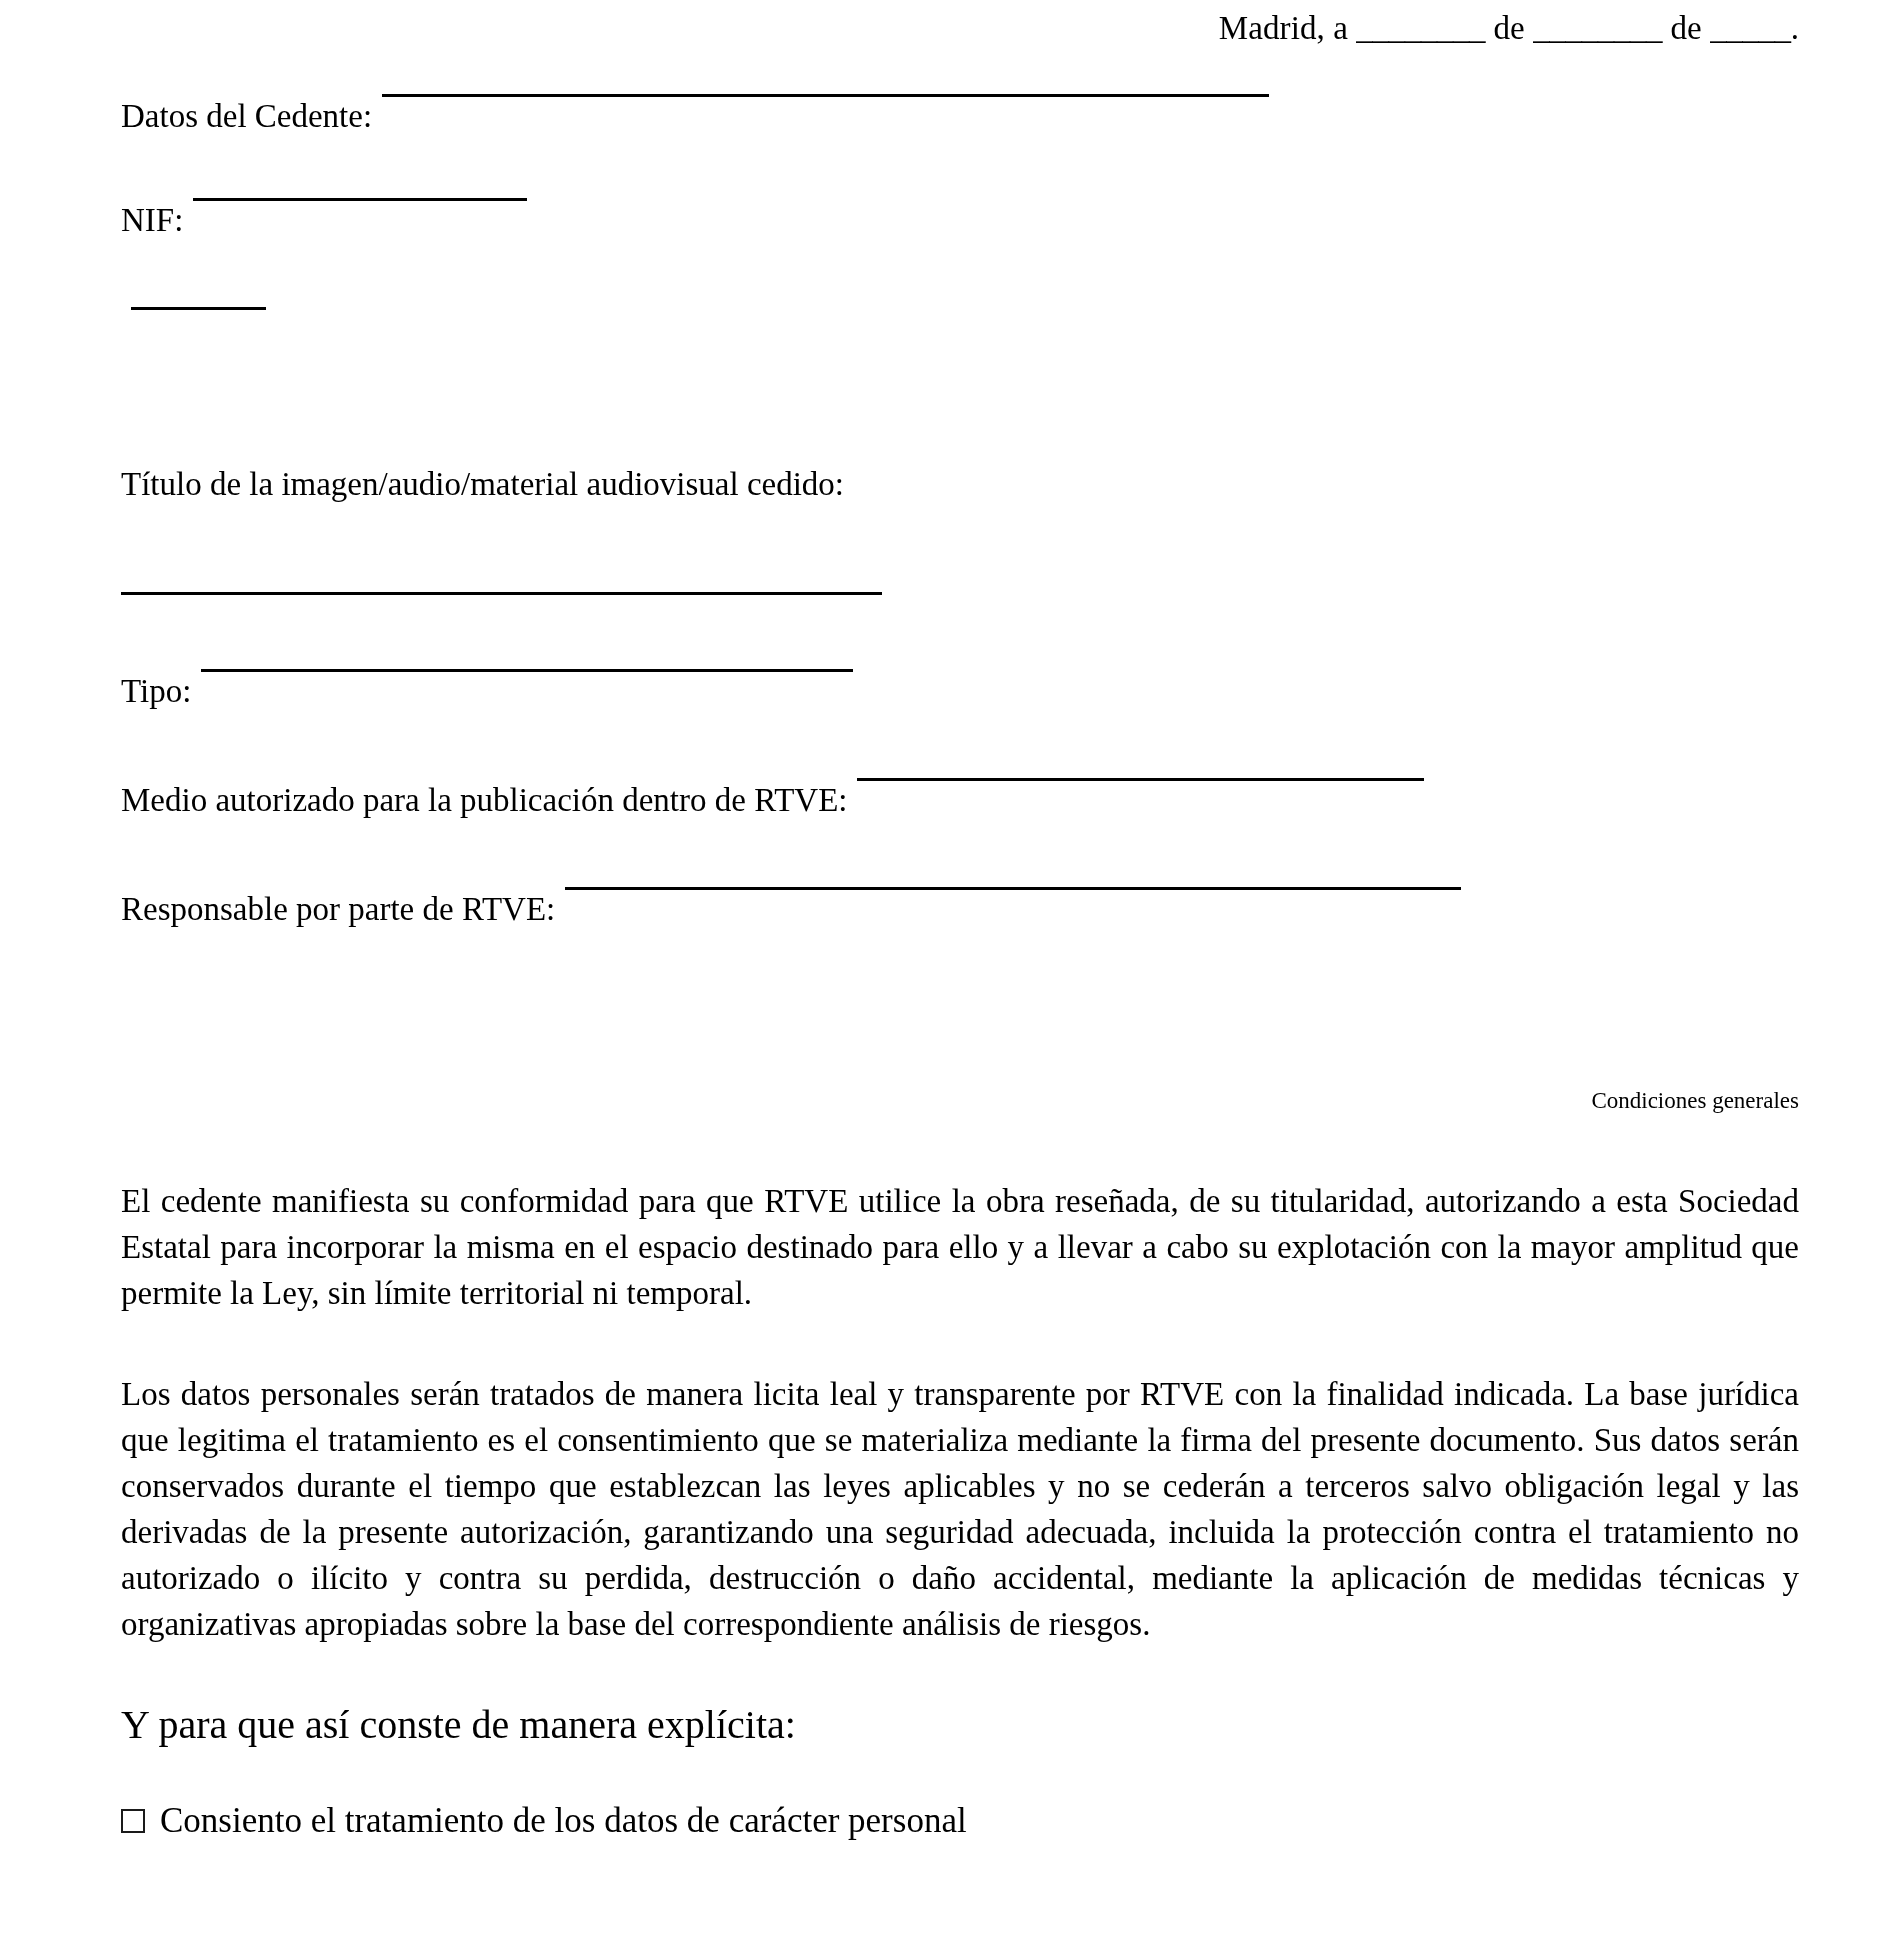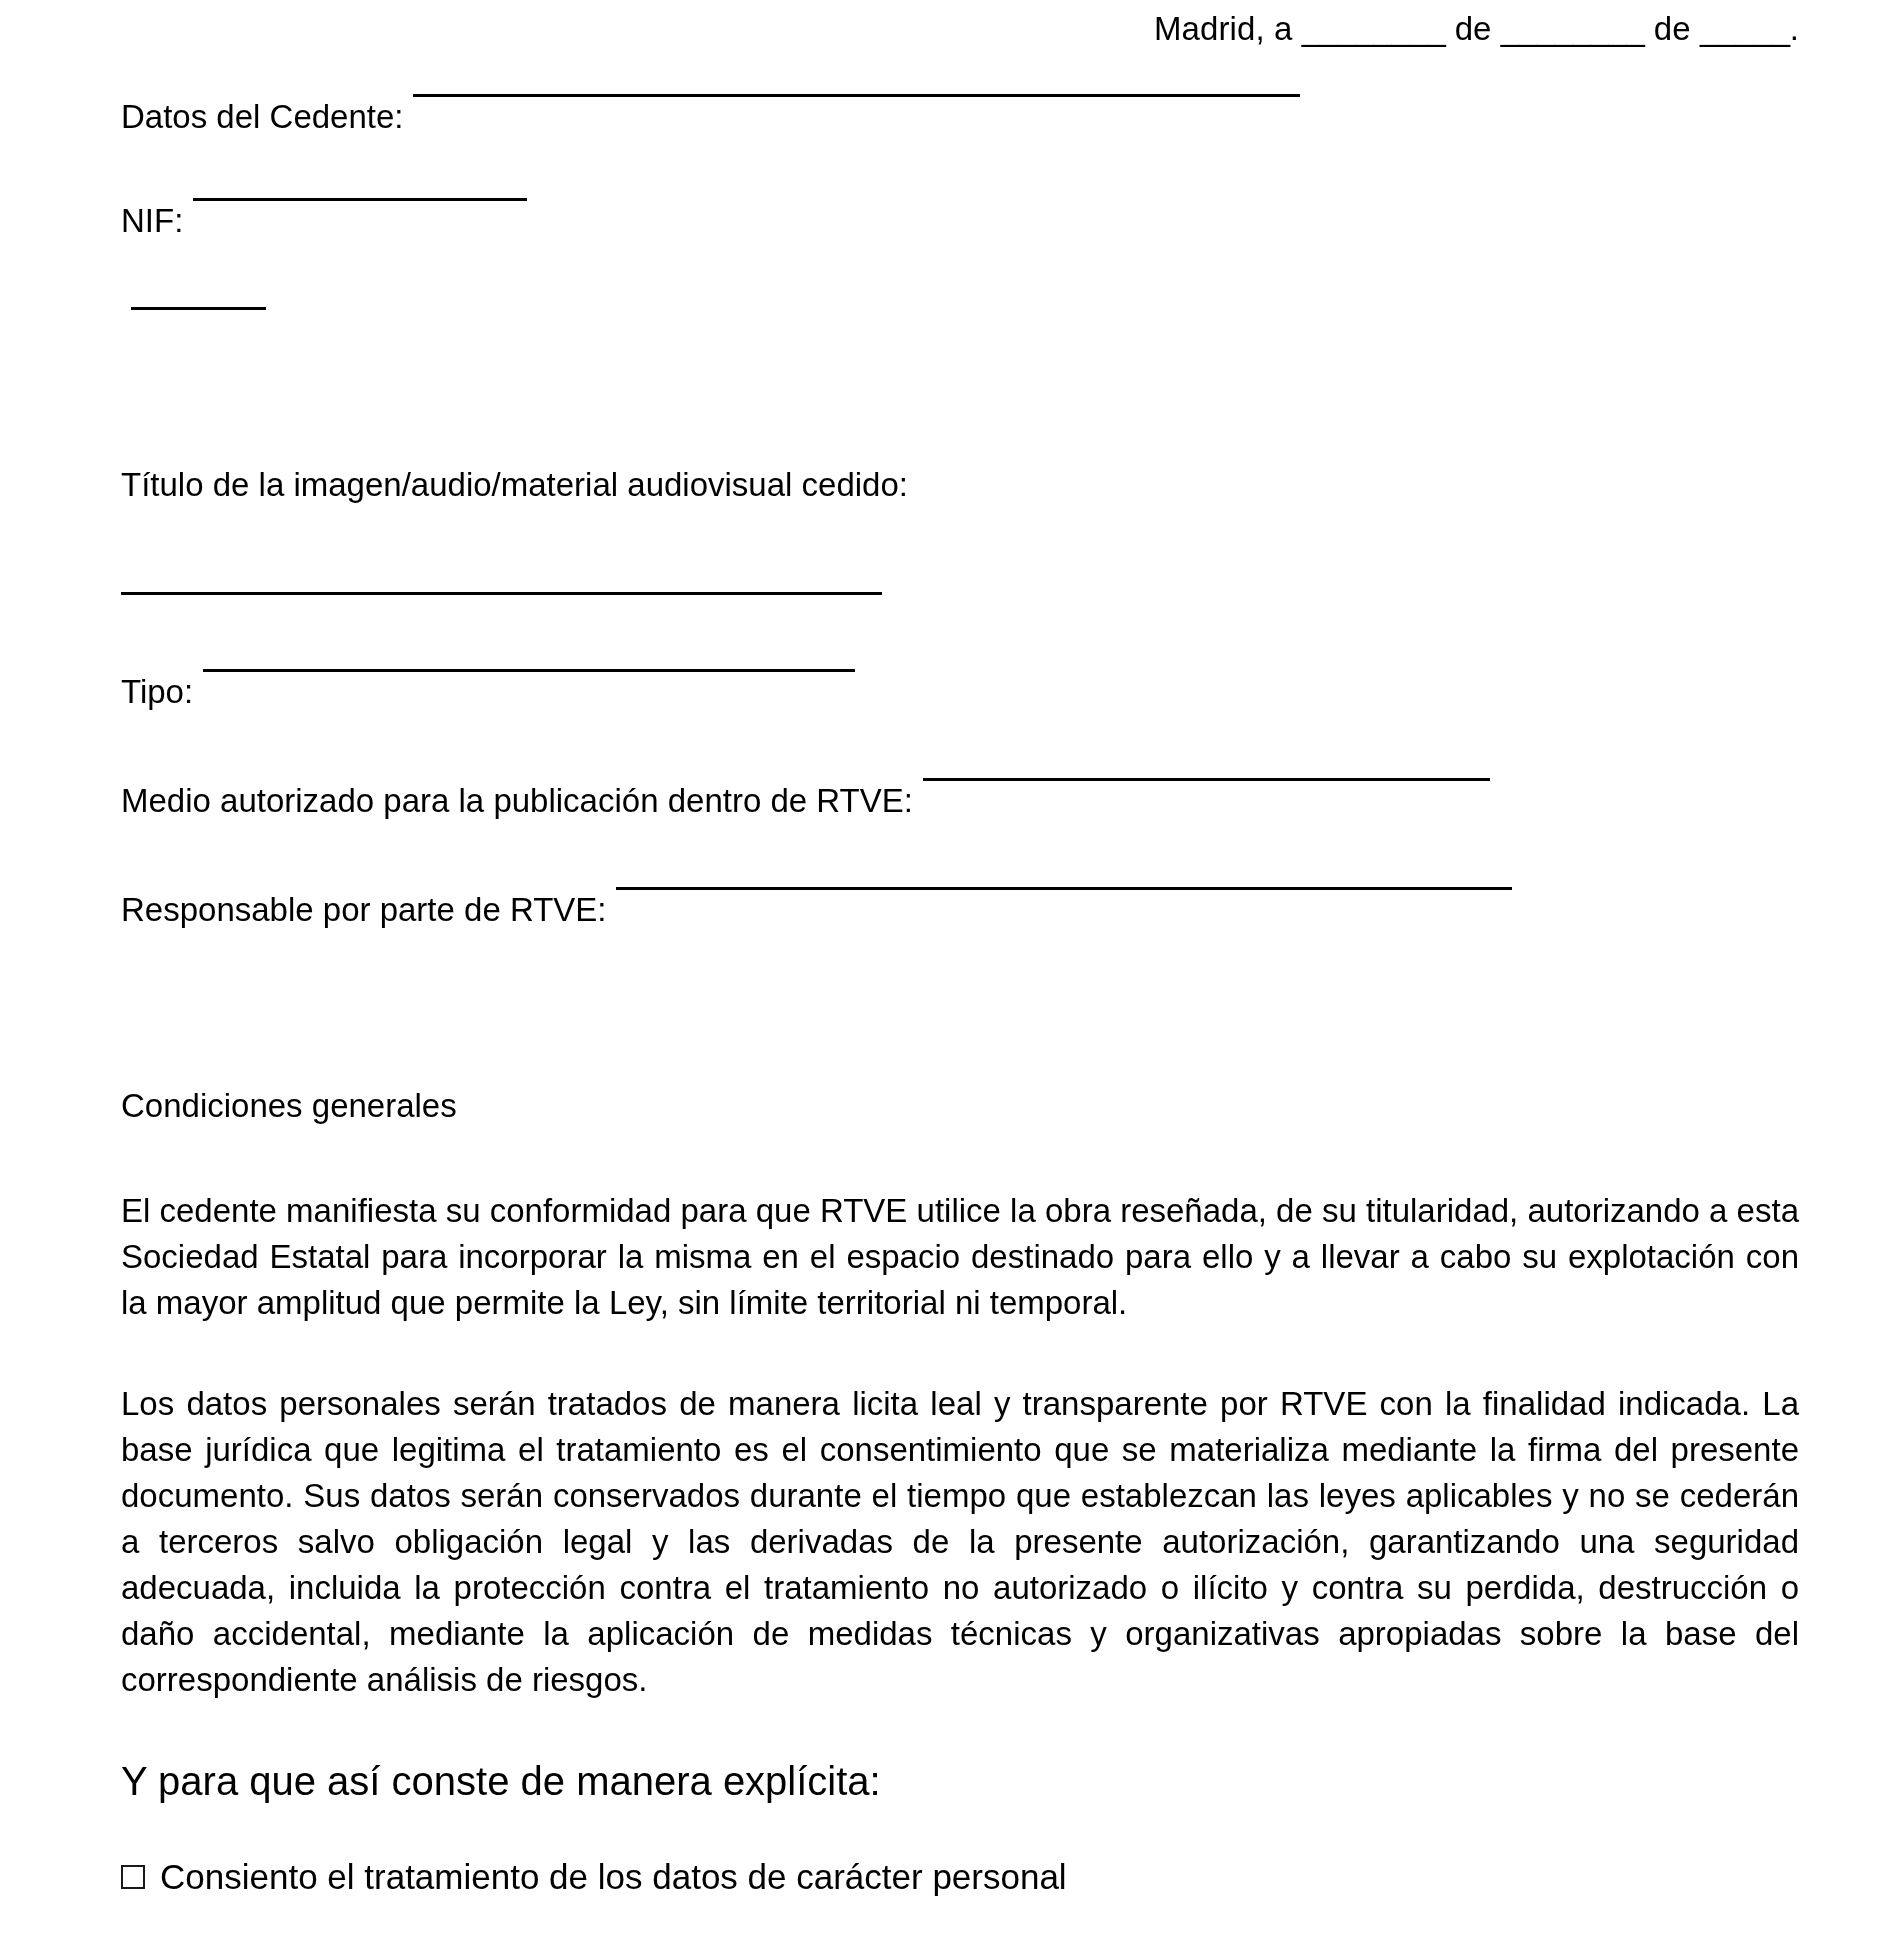--- a/index.html
+++ b/index.html
@@ -1,16 +1,16 @@
 <!DOCTYPE html>
 <html style="font-size:14px"><head>
 <meta charset="utf-8">
 <title>Autorización de cesión RTVE</title>
 <style>
-  * { box-sizing: border-box; }
+  * { box-sizing: border-box; font-family: Liberation Serif, serif; }
   html, body {
     margin: 0;
     padding: 0;
     background: #ffffff;
   }
   body {
     width: 1885px;
     height: 1954px;
     font-family: "Liberation Sans", sans-serif;
     color: #000000;
@@ -73,22 +73,23 @@
   .sp-62  { height: 55px; }
   .sp-75  { height: 66px; }
   .sp-80  { height: 71px; }
   .sp-86  { height: 76px; }
   .sp-90  { height: 80px; }
   .sp-103 { height: 91px; }
   .sp-184 { height: 163px; }
 
   
   .heading {
-    font-size: 33px;
-    line-height: 1.0;
+    font-size: 23px;
+    line-height: 1.0;
+    text-align: right;
   }
   .body-par {
     font-size: 33px;
     line-height: 46px;
     text-align: justify;
     text-justify: inter-word;
     hyphens: none;
   }
 
   .plain-line {

